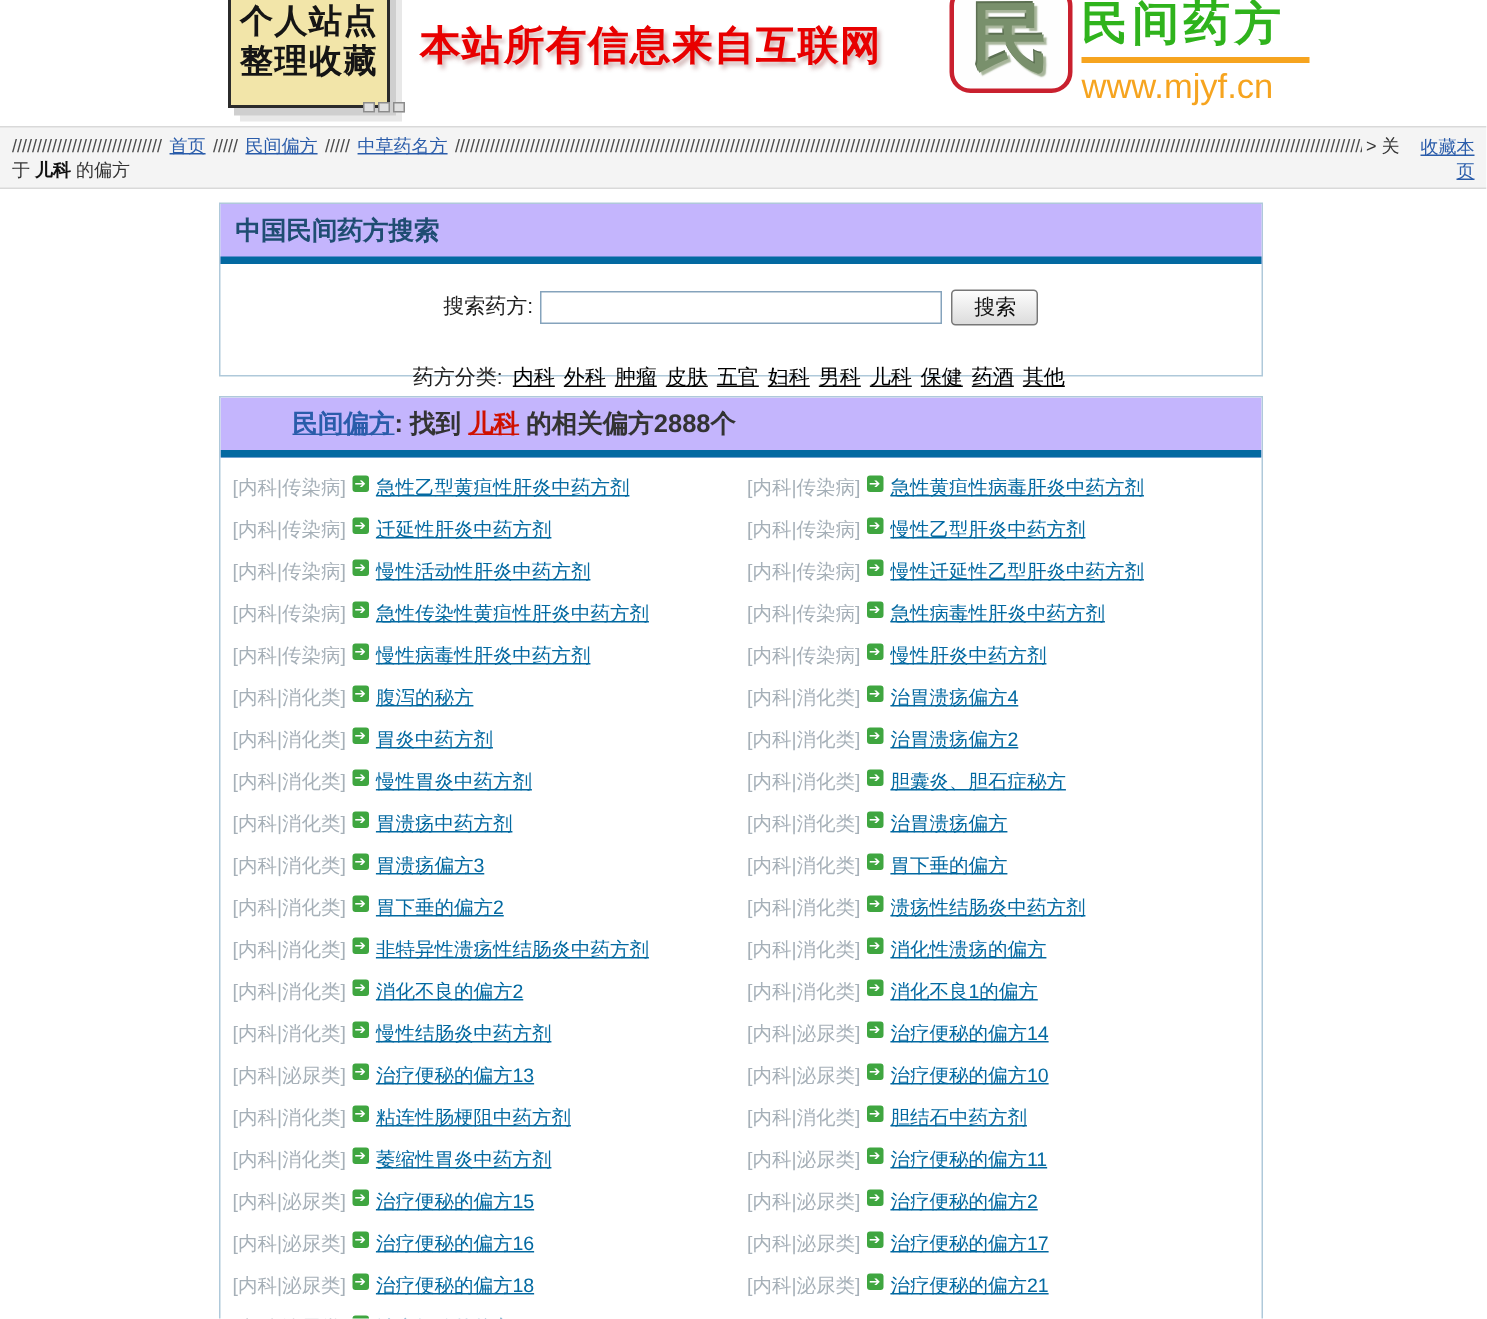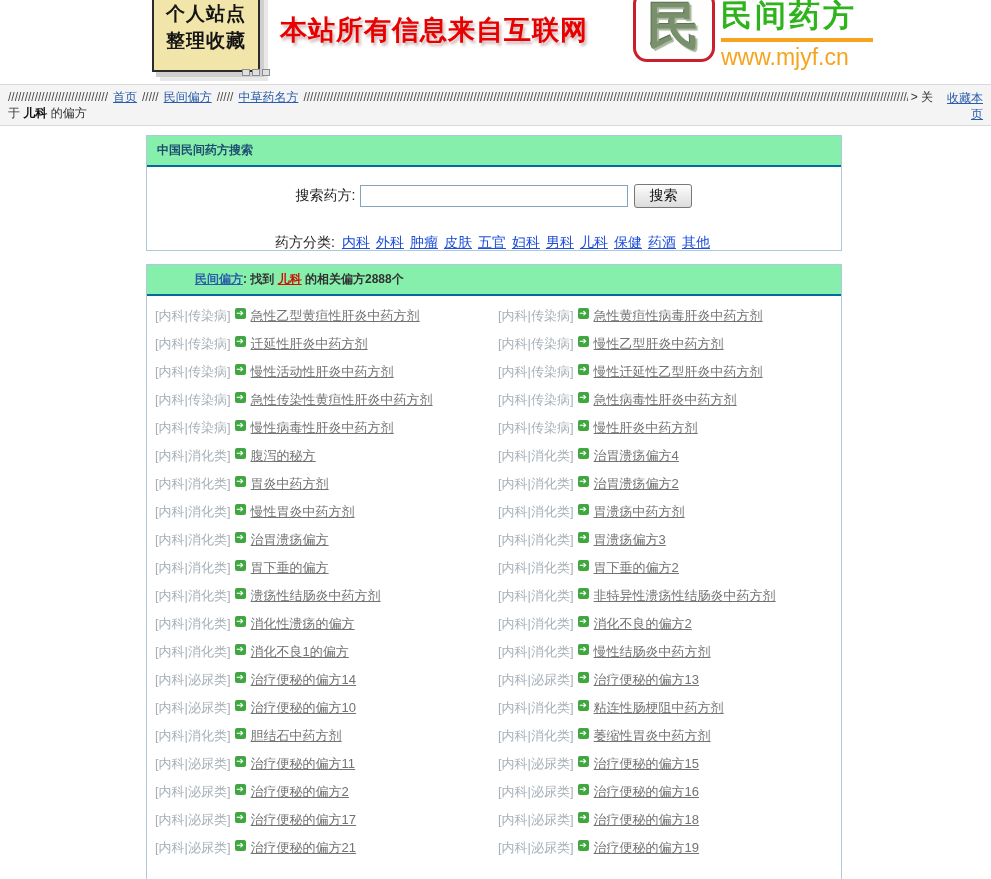--- a/index.html
+++ b/index.html
@@ -9,21 +9,21 @@
   }
   a{cursor:pointer;}
   
   .header{position:absolute;left:0;top:0;width:991px;height:84px;background:#fff;}
   .badge{
     position:absolute;left:152px;top:-14px;width:108px;height:86px;
     background:#f2e5a9;border:2px solid #2b2b2b;
     box-shadow:4px 5px 0 #cfcfcf,8px 9px 0 #e8e8e8;
     text-align:center;box-sizing:border-box;padding-top:12px;
   }
-  .badge-line{font-size:19px;font-weight:bold;color:#151515;line-height:27px;letter-spacing:1px;}
+  .badge-line{font-size:22px;font-weight:bold;color:#151515;line-height:27px;letter-spacing:1px;}
   .badge-tabs{position:absolute;left:242px;top:62px;}
   .badge-tabs span{display:inline-block;width:6px;height:5px;border:1px solid #8c8c8c;background:#e0e0e0;margin-right:2px;}
   .banner{
     position:absolute;left:280px;top:12px;font-size:27px;font-weight:bold;color:#e80000;
     letter-spacing:1px;text-shadow:2px 3px 3px rgba(120,40,40,0.35);white-space:nowrap;
   }
   .logo-square{
     position:absolute;left:633px;top:-10px;width:82px;height:72px;
     border:3px solid #c9202e;border-radius:14px;background:#fefefe;
     display:flex;align-items:center;justify-content:center;box-sizing:border-box;
@@ -49,55 +49,55 @@
   .crumb-line2{color:#333;}
   .crumb-line2 b{color:#111;}
   .breadcrumb a{color:#2a5caa;text-decoration:underline;}
   .fav-link{position:absolute;top:5px;right:8px;width:42px;text-align:right;word-break:break-all;line-height:16px;}
   
   .panel{
     position:absolute;left:146px;width:696px;background:#fff;
     border:1px solid #afc9da;box-sizing:border-box;
   }
   .panel-head{
-    background:#86efac;border-bottom:2px solid #0369a1;
-    padding:6px 10px;font-size:12px;font-weight:bold;
+    background:#c4b5fd;border-bottom:5px solid #0369a1;
+    padding:6px 10px;font-size:17px;font-weight:bold;
   }
   
   #search-panel{top:135px;height:116px;}
   #search-panel .panel-head{color:#1f4d72;}
   .search-body{text-align:center;padding:17px 0 0 0;}
   .search-row{font-size:14px;color:#222;}
   .search-input{
     width:268px;height:22px;border:1px solid #85a3bc;margin:0 6px 0 5px;
     vertical-align:middle;box-sizing:border-box;font-size:13px;padding:2px 4px;
   }
   .search-btn{
     font-size:14px;color:#111;padding:2px 14px;border:1px solid #777;border-radius:3px;
     background:linear-gradient(#fdfdfd,#dcdcdc);vertical-align:middle;
     font-family:"Liberation Sans", sans-serif;
   }
   .cat-row{margin-top:26px;font-size:14px;color:#222;}
-  .cat-row a{color:#1d4ed8;text-decoration:underline;margin:0 3px;}
+  .cat-row a{color:#000000;text-decoration:underline;margin:0 3px;}
   
   #results-panel{top:264px;height:622px;overflow:hidden;}
   #results-panel .panel-head{color:#333;padding-left:48px;}
   .res-link{color:#2a5caa;text-decoration:underline;}
   .res-keyword{color:#cf1100;text-decoration:underline;font-weight:bold;}
   .results-list{
     display:grid;grid-template-columns:1fr 1fr;padding:6px 4px;font-size:13px;line-height:16px;
   }
   .cell{padding:6px 4px;white-space:nowrap;overflow:hidden;}
   .tag{color:#a6b0b8;}
   .arw{
     display:inline-block;width:11px;height:11px;background:#3fa640;border-radius:2px;
     color:#fff;font-size:9px;line-height:11px;text-align:center;margin:0 5px 0 4px;
     vertical-align:1px;overflow:hidden;
   }
-  .rlink{color:#737373;text-decoration:underline;}
+  .rlink{color:#0369a1;text-decoration:underline;}
 </style>
 </head>
 <body>
 
 <div class="header">
   <div class="badge">
     <div class="badge-line">个人站点</div>
     <div class="badge-line">整理收藏</div>
   </div>
   <div class="badge-tabs"><span></span><span></span><span></span></div>
@@ -199,20 +199,23 @@
   </div>
 
   <div class="cell">
     <span class="tag">[内科|消化类]</span><span class="arw">➔</span><a class="rlink">治胃溃疡偏方2</a>
   </div>
 
   <div class="cell">
     <span class="tag">[内科|消化类]</span><span class="arw">➔</span><a class="rlink">慢性胃炎中药方剂</a>
   </div>
 
+  <div class="cell">
+    <span class="tag">[内科|消化类]</span><span class="arw">➔</span><a class="rlink">胆囊炎、胆石症秘方</a>
+  </div>
 
   <div class="cell">
     <span class="tag">[内科|消化类]</span><span class="arw">➔</span><a class="rlink">胃溃疡中药方剂</a>
   </div>
 
   <div class="cell">
     <span class="tag">[内科|消化类]</span><span class="arw">➔</span><a class="rlink">治胃溃疡偏方</a>
   </div>
 
   <div class="cell">

